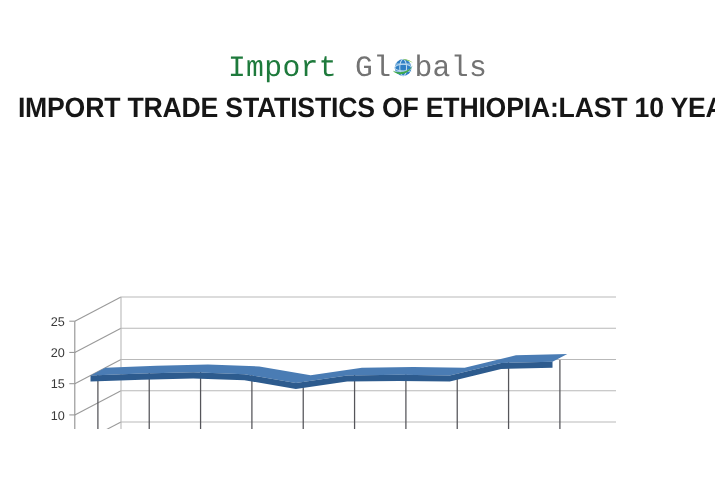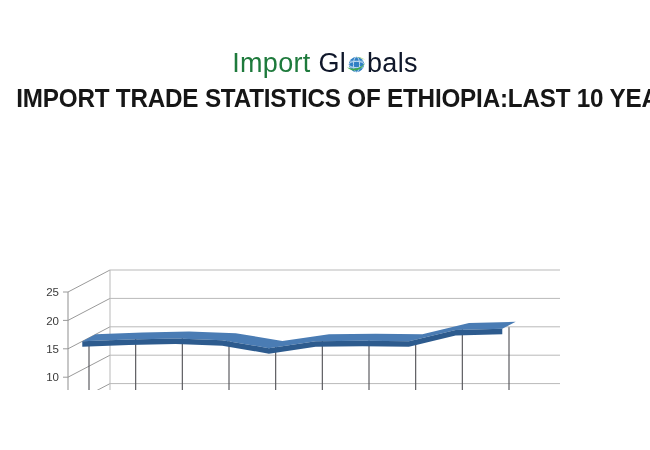--- a/index.html
+++ b/index.html
@@ -8,25 +8,25 @@
     font-family:"Liberation Sans",sans-serif;
     overflow:hidden;position:relative;
   }
 
   
   #logo{
     position:absolute;top:48px;left:0;width:650px;
     text-align:center;white-space:nowrap;
   }
   #logo .lg{
-    font-family:Liberation Sans, sans-serif;
+    font-family:Liberation Mono, monospace;
     font-size:27px;letter-spacing:.3px;margin-top:11px;
   }
   .lg-import{color:#1e7a3c;}
-  .lg-blue{color:#0f172a;}
+  .lg-blue{color:#737373;}
   .globe{
     display:inline-block;width:21px;height:21px;
     position:relative;vertical-align:-3px;margin:0 0px;
   }
 
   
   #title{
     position:absolute;top:84px;left:0;width:650px;
     text-align:center;color:#161616;
     font-size:25.5px;font-weight:bold;

